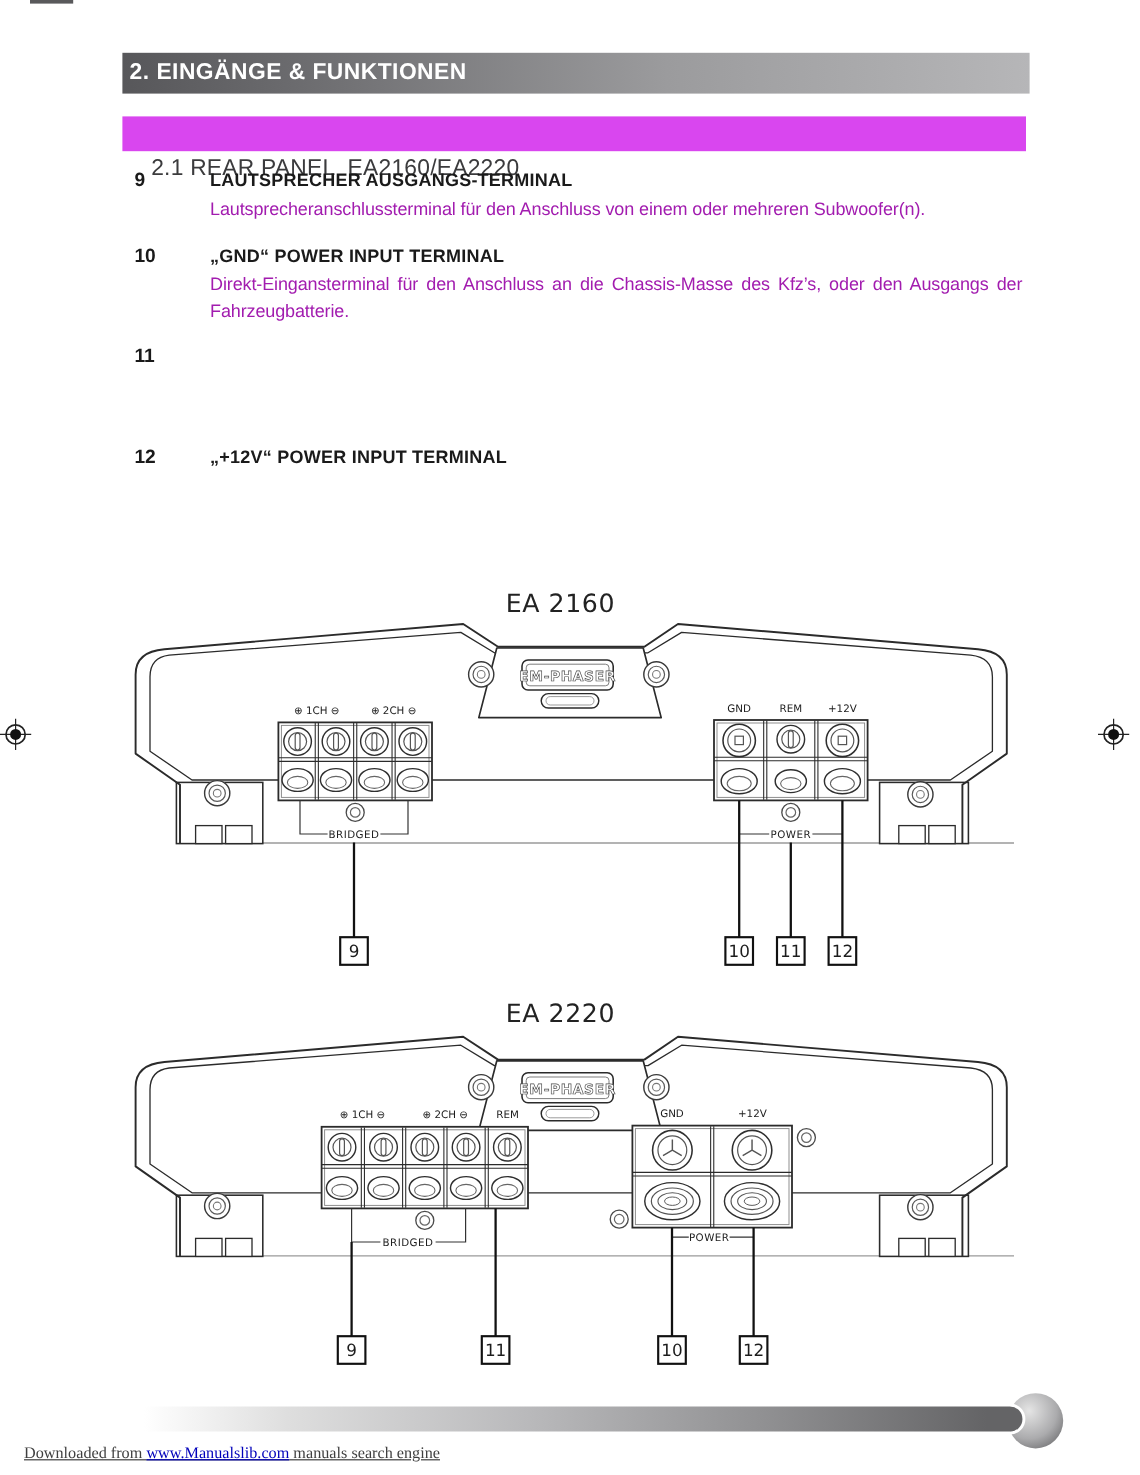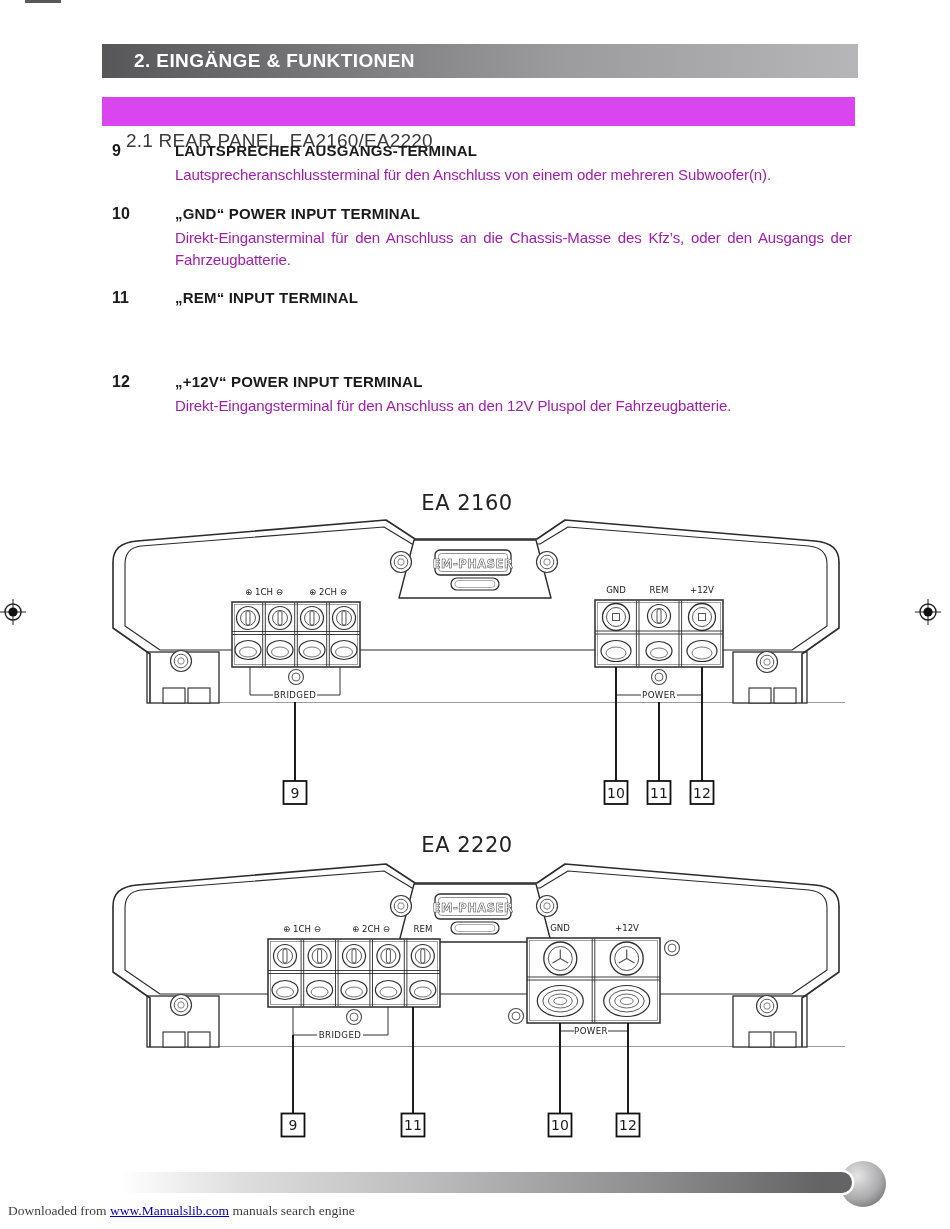--- a/index.html
+++ b/index.html
@@ -11,21 +11,21 @@
   .abs { position:absolute; }
 
   
   .topmark { left:25px; top:0; width:36px; height:3px; background:#59595b; }
 
   
   .section-header {
     left:102px; top:44px; width:756px; height:34px;
     background:linear-gradient(to right,#57575a 0%,#6a6a6d 18%,#9b9b9d 60%,#b6b6b8 100%);
     color:#ffffff; font-size:19px; font-weight:bold; letter-spacing:.4px;
-    line-height:34px; padding-left:32px;
+    line-height:34px; padding-left:6px;
   }
   
   .sub-header {
     left:102px; top:97px; width:753px; height:29px;
     background:#d946ef; color:#3b3b3d; font-size:19px; letter-spacing:.2px;
     line-height:29px; padding-left:13px; white-space:pre-wrap;
   }
 
   
   .item { left:112px; width:740px; display:flex; }
@@ -62,22 +62,22 @@
     box-shadow:0 0 0 2.5px #ffffff;
     z-index:2;
   }
   .page-num {
     left:828px; top:1232px; width:28px; height:21px; line-height:21px;
     color:#ffffff; font-size:15px; text-align:left; z-index:3;
   }
 
   
   .footer-line {
-    left:8px; top:1203px; font-family:"Liberation Serif", serif;
-    font-size:13.5px; color:#3f3f3f;
+    left:20px; top:1203px; font-family:"Liberation Serif", serif;
+    font-size:13.5px; color:#3f3f3f;text-decoration:underline;
   }
   .footer-link { color:#0000bb; text-decoration:underline; }
 
   .defs-holder { position:absolute; width:0; height:0; left:-10px; top:-10px; }
 </style>
 </head>
 <body>
 
 <svg class="defs-holder" aria-hidden="true">
   <defs>
@@ -169,28 +169,26 @@
 <div class="abs item" style="top:205px">
   <div class="item-num">10</div>
   <div class="item-content">
     <div class="item-title">„GND“ POWER INPUT TERMINAL</div>
     <div class="item-text">Direkt-Eingansterminal für den Anschluss an die Chassis-Masse des Kfz’s, oder den Ausgangs der Fahrzeugbatterie.</div>
   </div>
 </div>
 <div class="abs item" style="top:289px">
   <div class="item-num">11</div>
   <div class="item-content">
-    <div class="item-title">„REM“ INPUT TERMINAL</div>
   </div>
 </div>
 <div class="abs item" style="top:373px">
   <div class="item-num">12</div>
   <div class="item-content">
     <div class="item-title">„+12V“ POWER INPUT TERMINAL</div>
-    <div class="item-text">Direkt-Eingangsterminal für den Anschluss an den 12V Pluspol der Fahrzeugbatterie.</div>
   </div>
 </div>
 
 <svg class="abs" style="left:95px; top:482px;" width="770" height="324" viewBox="0 0 770 324">
   <text class="ctr dtitle" x="372" y="28">EA 2160</text>
   <g>
     <use href="#amp-shell"></use>
     <text class="ctr logo-text" x="378" y="85.5">EM-PHASER</text>
   </g>
 

